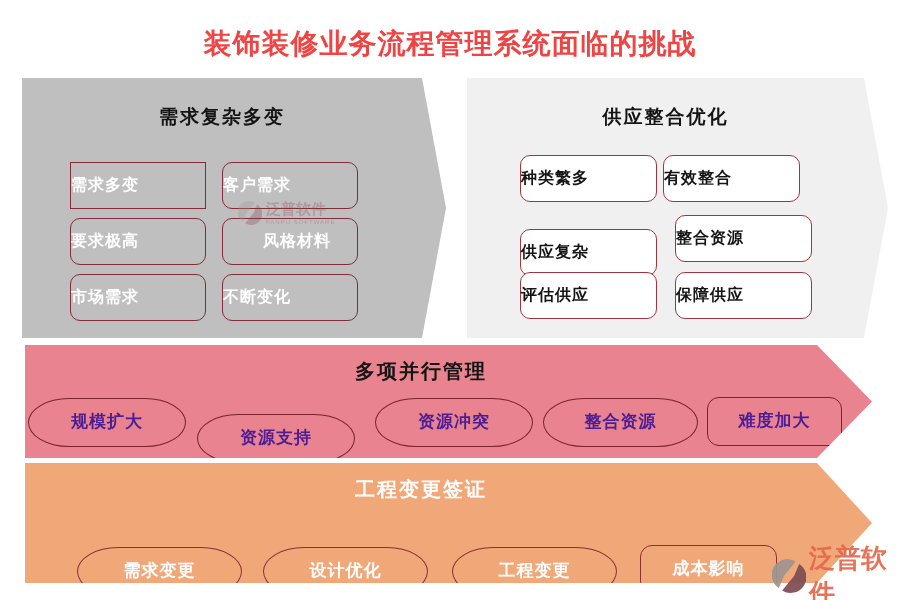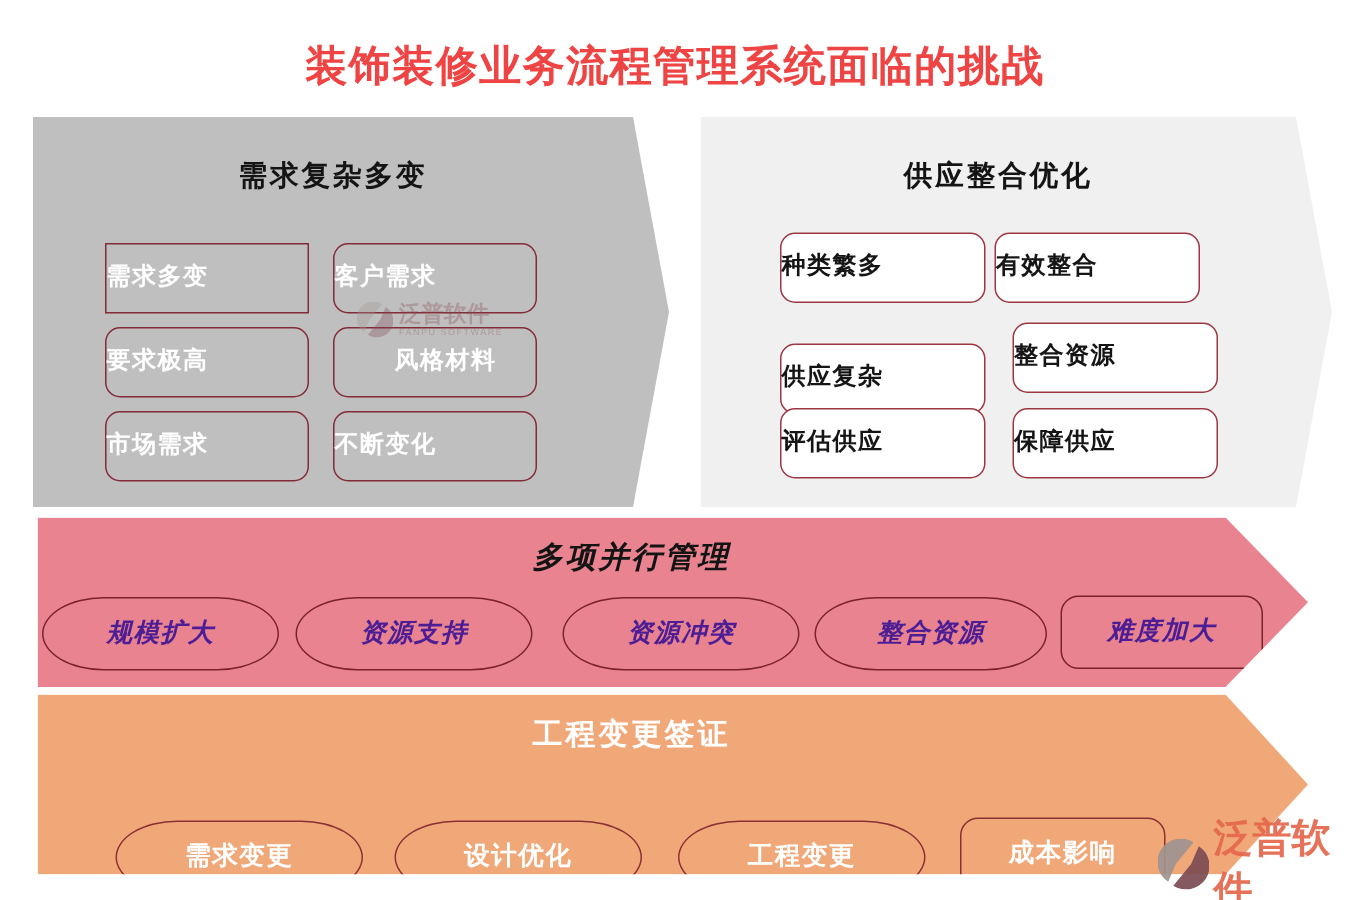--- a/index.html
+++ b/index.html
@@ -9,21 +9,21 @@
 
   .main-title { position:absolute; top:25px; left:0; width:100%; text-align:center;
     font-size:28px; font-weight:bold; letter-spacing:1px; color:#ef4444; }
 
   .arrow { position:absolute; }
   .tip24 { clip-path:polygon(0 0, calc(100% - 24px) 0, 100% 50%, calc(100% - 24px) 100%, 0 100%); }
   .tip55 { clip-path:polygon(0 0, calc(100% - 55px) 0, 100% 50%, calc(100% - 55px) 100%, 0 100%); }
 
   .panel-demand { left:22px; top:78px; width:424px; height:260px; background:#BFBFBF; }
   .panel-supply { left:467px; top:78px; width:421px; height:260px; background:#F0F0F0; }
-  .band-parallel { left:25px; top:345px; width:847px; height:113px; background:#E8838F;font-style:italic; }
+  .band-parallel { left:25px; top:345px; width:847px; height:113px; background:#E8838F; }
   .band-change  { left:25px; top:463px; width:847px; height:120px; background:#F1A879; }
 
   .panel-title { position:absolute; top:26px; left:0; width:calc(100% - 24px);
     text-align:center; font-size:19px; font-weight:bold; color:#141414; letter-spacing:2px; }
   .band-title { position:absolute; top:13px; left:0; width:calc(100% - 55px);
     text-align:center; font-size:20px; font-weight:bold; letter-spacing:2px; }
   .band-parallel .band-title { color:#141414; }
   .band-change  .band-title { color:#ffffff; }
 
   .box { position:absolute; width:136px; height:47px; line-height:44px; text-align:left;
@@ -72,21 +72,21 @@
     <div class="box" style="left:196px; top:77px;">有效整合</div>
     <div class="box" style="left:53px; top:137px;margin-top:14px;">供应复杂</div>
     <div class="box" style="left:208px; top:137px;">整合资源</div>
     <div class="box" style="left:53px; top:194px;">评估供应</div>
     <div class="box" style="left:208px; top:194px;">保障供应</div>
   </div>
 
   <div class="arrow tip55 band-parallel">
     <div class="band-title">多项并行管理</div>
     <div class="pill" style="left:3px;   top:53px; width:158px;">规模扩大</div>
-    <div class="pill" style="left:172px; top:53px; width:158px;">资源支持</div>
+    <div class="pill" style="left:172px; top:69px; width:158px;">资源支持</div>
     <div class="pill" style="left:350px; top:53px; width:158px;">资源冲突</div>
     <div class="pill" style="left:518px; top:53px; width:155px;">整合资源</div>
     <div class="pill rect" style="left:682px; top:52px; width:135px;">难度加大</div>
   </div>
 
   <div class="arrow tip55 band-change">
     <div class="band-title">工程变更签证</div>
     <div class="pill" style="left:52px;  top:64px; width:165px;">需求变更</div>
     <div class="pill" style="left:238px; top:64px; width:165px;">设计优化</div>
     <div class="pill" style="left:427px; top:64px; width:165px;">工程变更</div>

